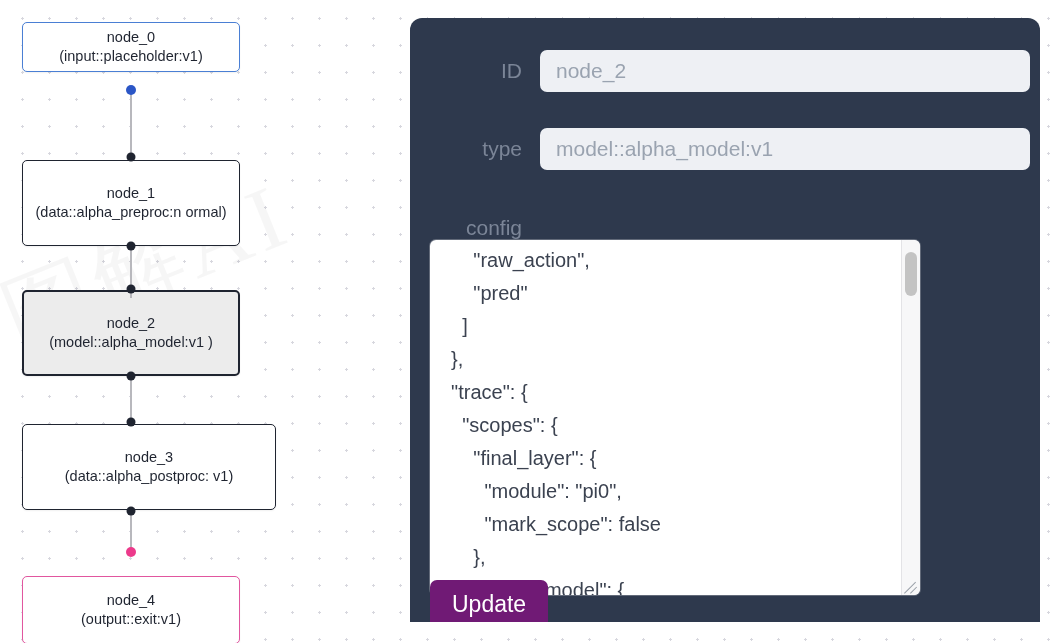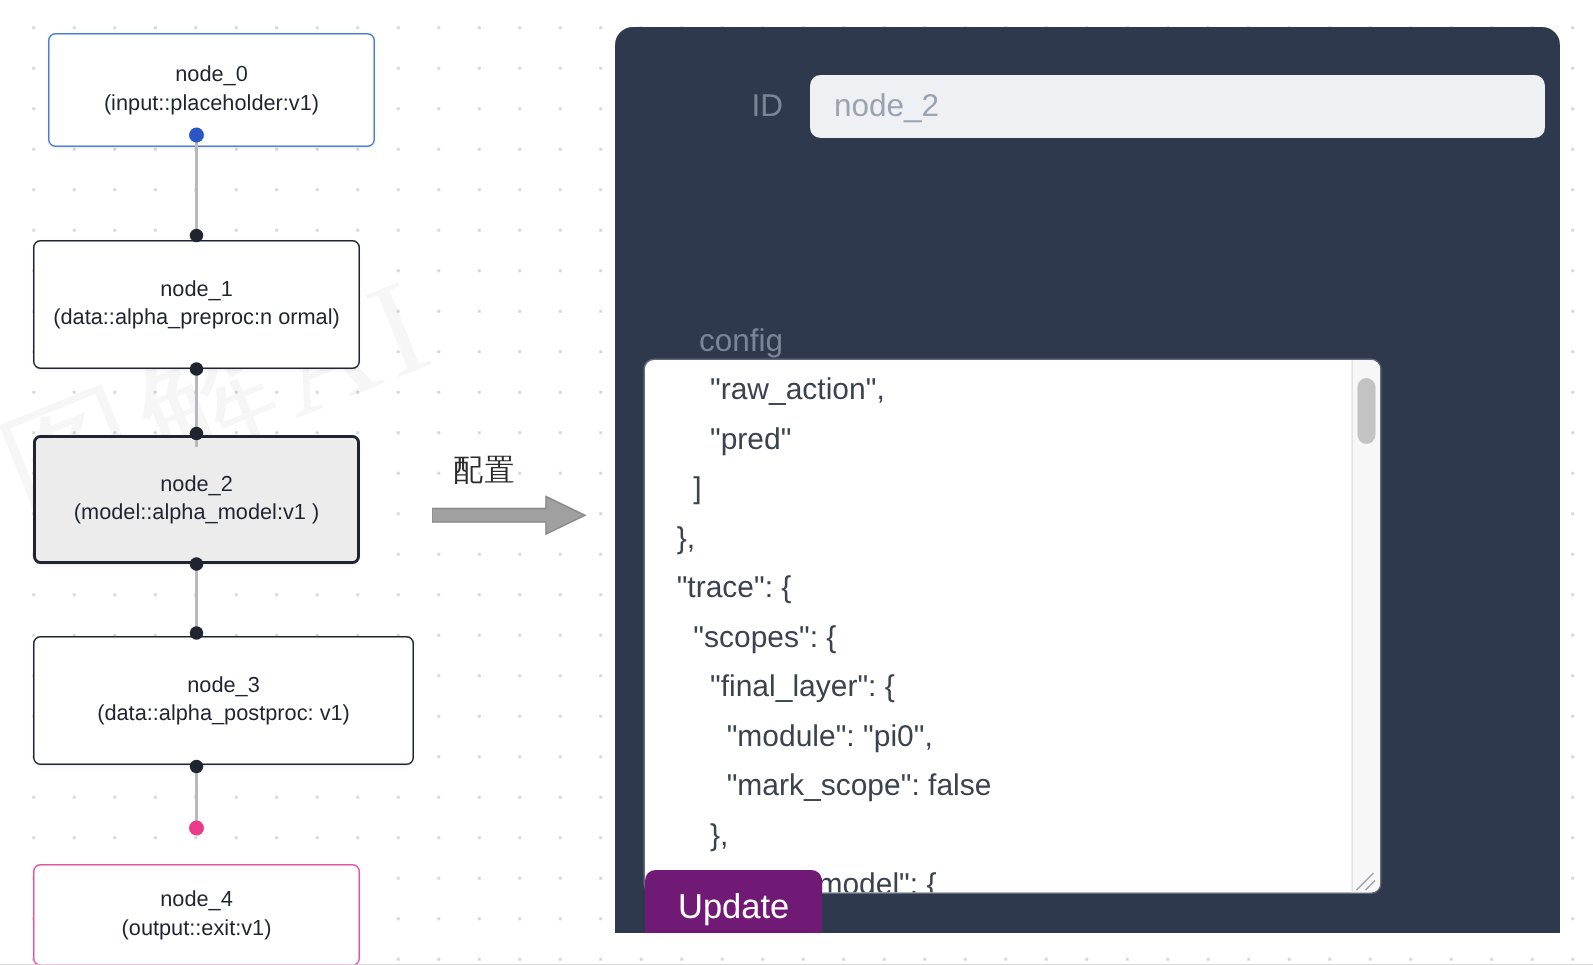--- a/index.html
+++ b/index.html
@@ -214,21 +214,21 @@
 <body>
 
 <div id="canvas">
   <div id="watermark">图解AI</div>
 
   <div class="edge" style="left:130px; top:90px; height:70px;"></div>
   <div class="edge" style="left:130px; top:246px; height:52px;"></div>
   <div class="edge" style="left:130px; top:375px; height:48px;"></div>
   <div class="edge" style="left:130px; top:510px; height:42px;"></div>
 
-  <div class="node input-node" style="left:32px; top:22px; width:218px; height:76px;">
+  <div class="node input-node" style="left:22px; top:22px; width:218px; height:50px;">
     <span class="label"><span>node_0</span><br><span>(input::placeholder:v1)</span></span>
   </div>
   <div class="handle blue" style="left:131px; top:90px;"></div>
 
   <div class="node" style="left:22px; top:160px; width:218px; height:86px;">
     <span class="label"><span>node_1</span><br><span>(data::alpha_preproc:n
 ormal)</span></span>
   </div>
   <div class="handle" style="left:131px; top:157px;"></div>
   <div class="handle" style="left:131px; top:246px;"></div>
@@ -245,35 +245,33 @@
 v1)</span></span>
   </div>
   <div class="handle" style="left:131px; top:422px;"></div>
   <div class="handle" style="left:131px; top:511px;"></div>
 
   <div class="node output-node" style="left:22px; top:552px; width:218px; height:68px;">
     <span class="label"><span>node_4</span><br><span>(output::exit:v1)</span></span>
   </div>
   <div class="handle pink" style="left:131px; top:552px;"></div>
 
-  <div id="annotation">
-    <div class="anno-text">配置</div>
-    <svg width="104" height="32" viewBox="0 0 104 32">
-      <path d="M0 9 L76 9 L76 1 L102 13.5 L76 26 L76 18 L0 18 Z" fill="#a0a0a0" stroke="#8a8a8a" stroke-width="1"></path>
-    </svg>
-  </div>
 </div>
 
 <div id="panel">
 
   <div class="form-row" id="row-id">
     <div class="form-label">ID</div>
     <input class="form-input" type="text" value="node_2" style="">
   </div>
 
+  <div class="form-row" id="row-type">
+    <div class="form-label">type</div>
+    <input class="form-input" type="text" value="model::alpha_model:v1" style="">
+  </div>
 
   <div class="form-row" id="row-config">
     <div class="form-label">config</div>
     <div class="textarea-wrap">
       <pre class="textarea-content">      "raw_action",
       "pred"
     ]
   },
   "trace": {
     "scopes": {

